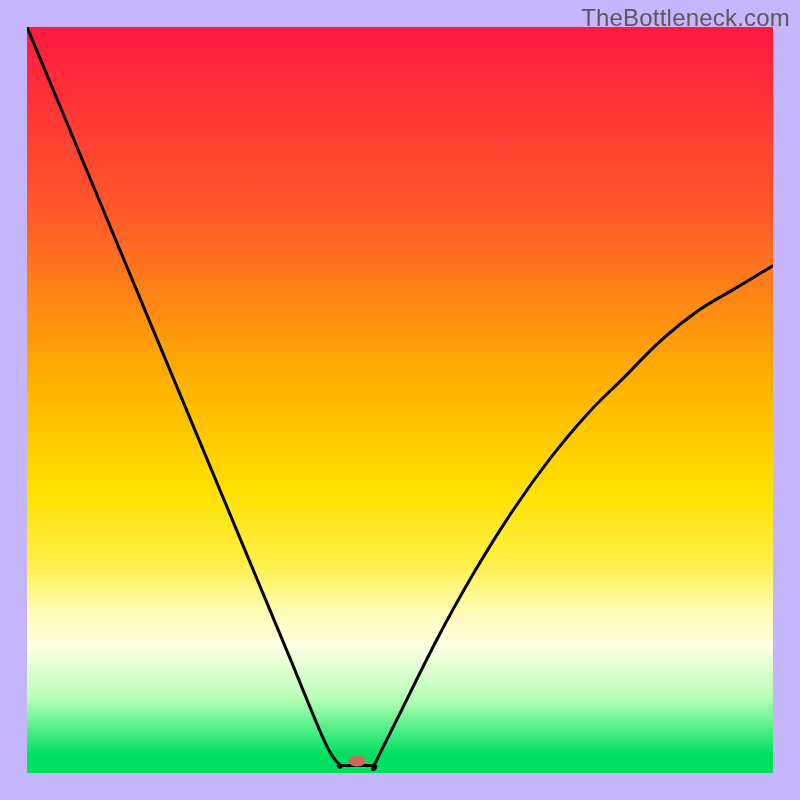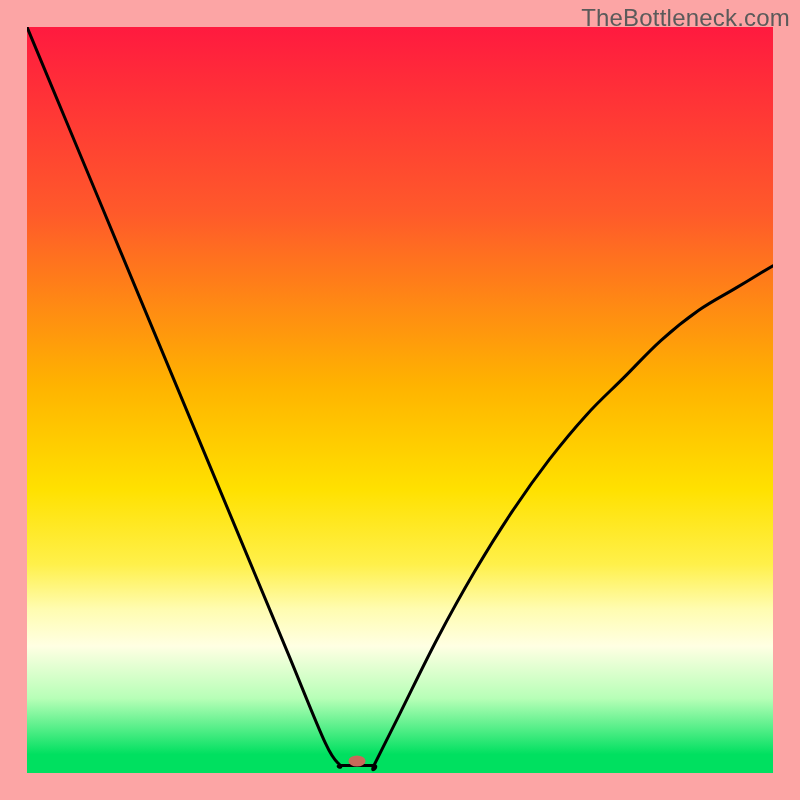--- a/index.html
+++ b/index.html
@@ -10,21 +10,21 @@
     background: #000;
     overflow: hidden;
     font-family: Arial, Helvetica, sans-serif;
   }
   .frame {
     position: absolute;
     left: 0;
     top: 0;
     width: 800px;
     height: 800px;
-    background: #fca5a5;
+    background: #c4b5fd;
   }
   .plot {
     position: absolute;
     left: 27px;
     top: 27px;
     width: 746px;
     height: 746px;
     background: linear-gradient(to bottom,
       #ff1a3f 0%,
       #ff5a2a 25%,

